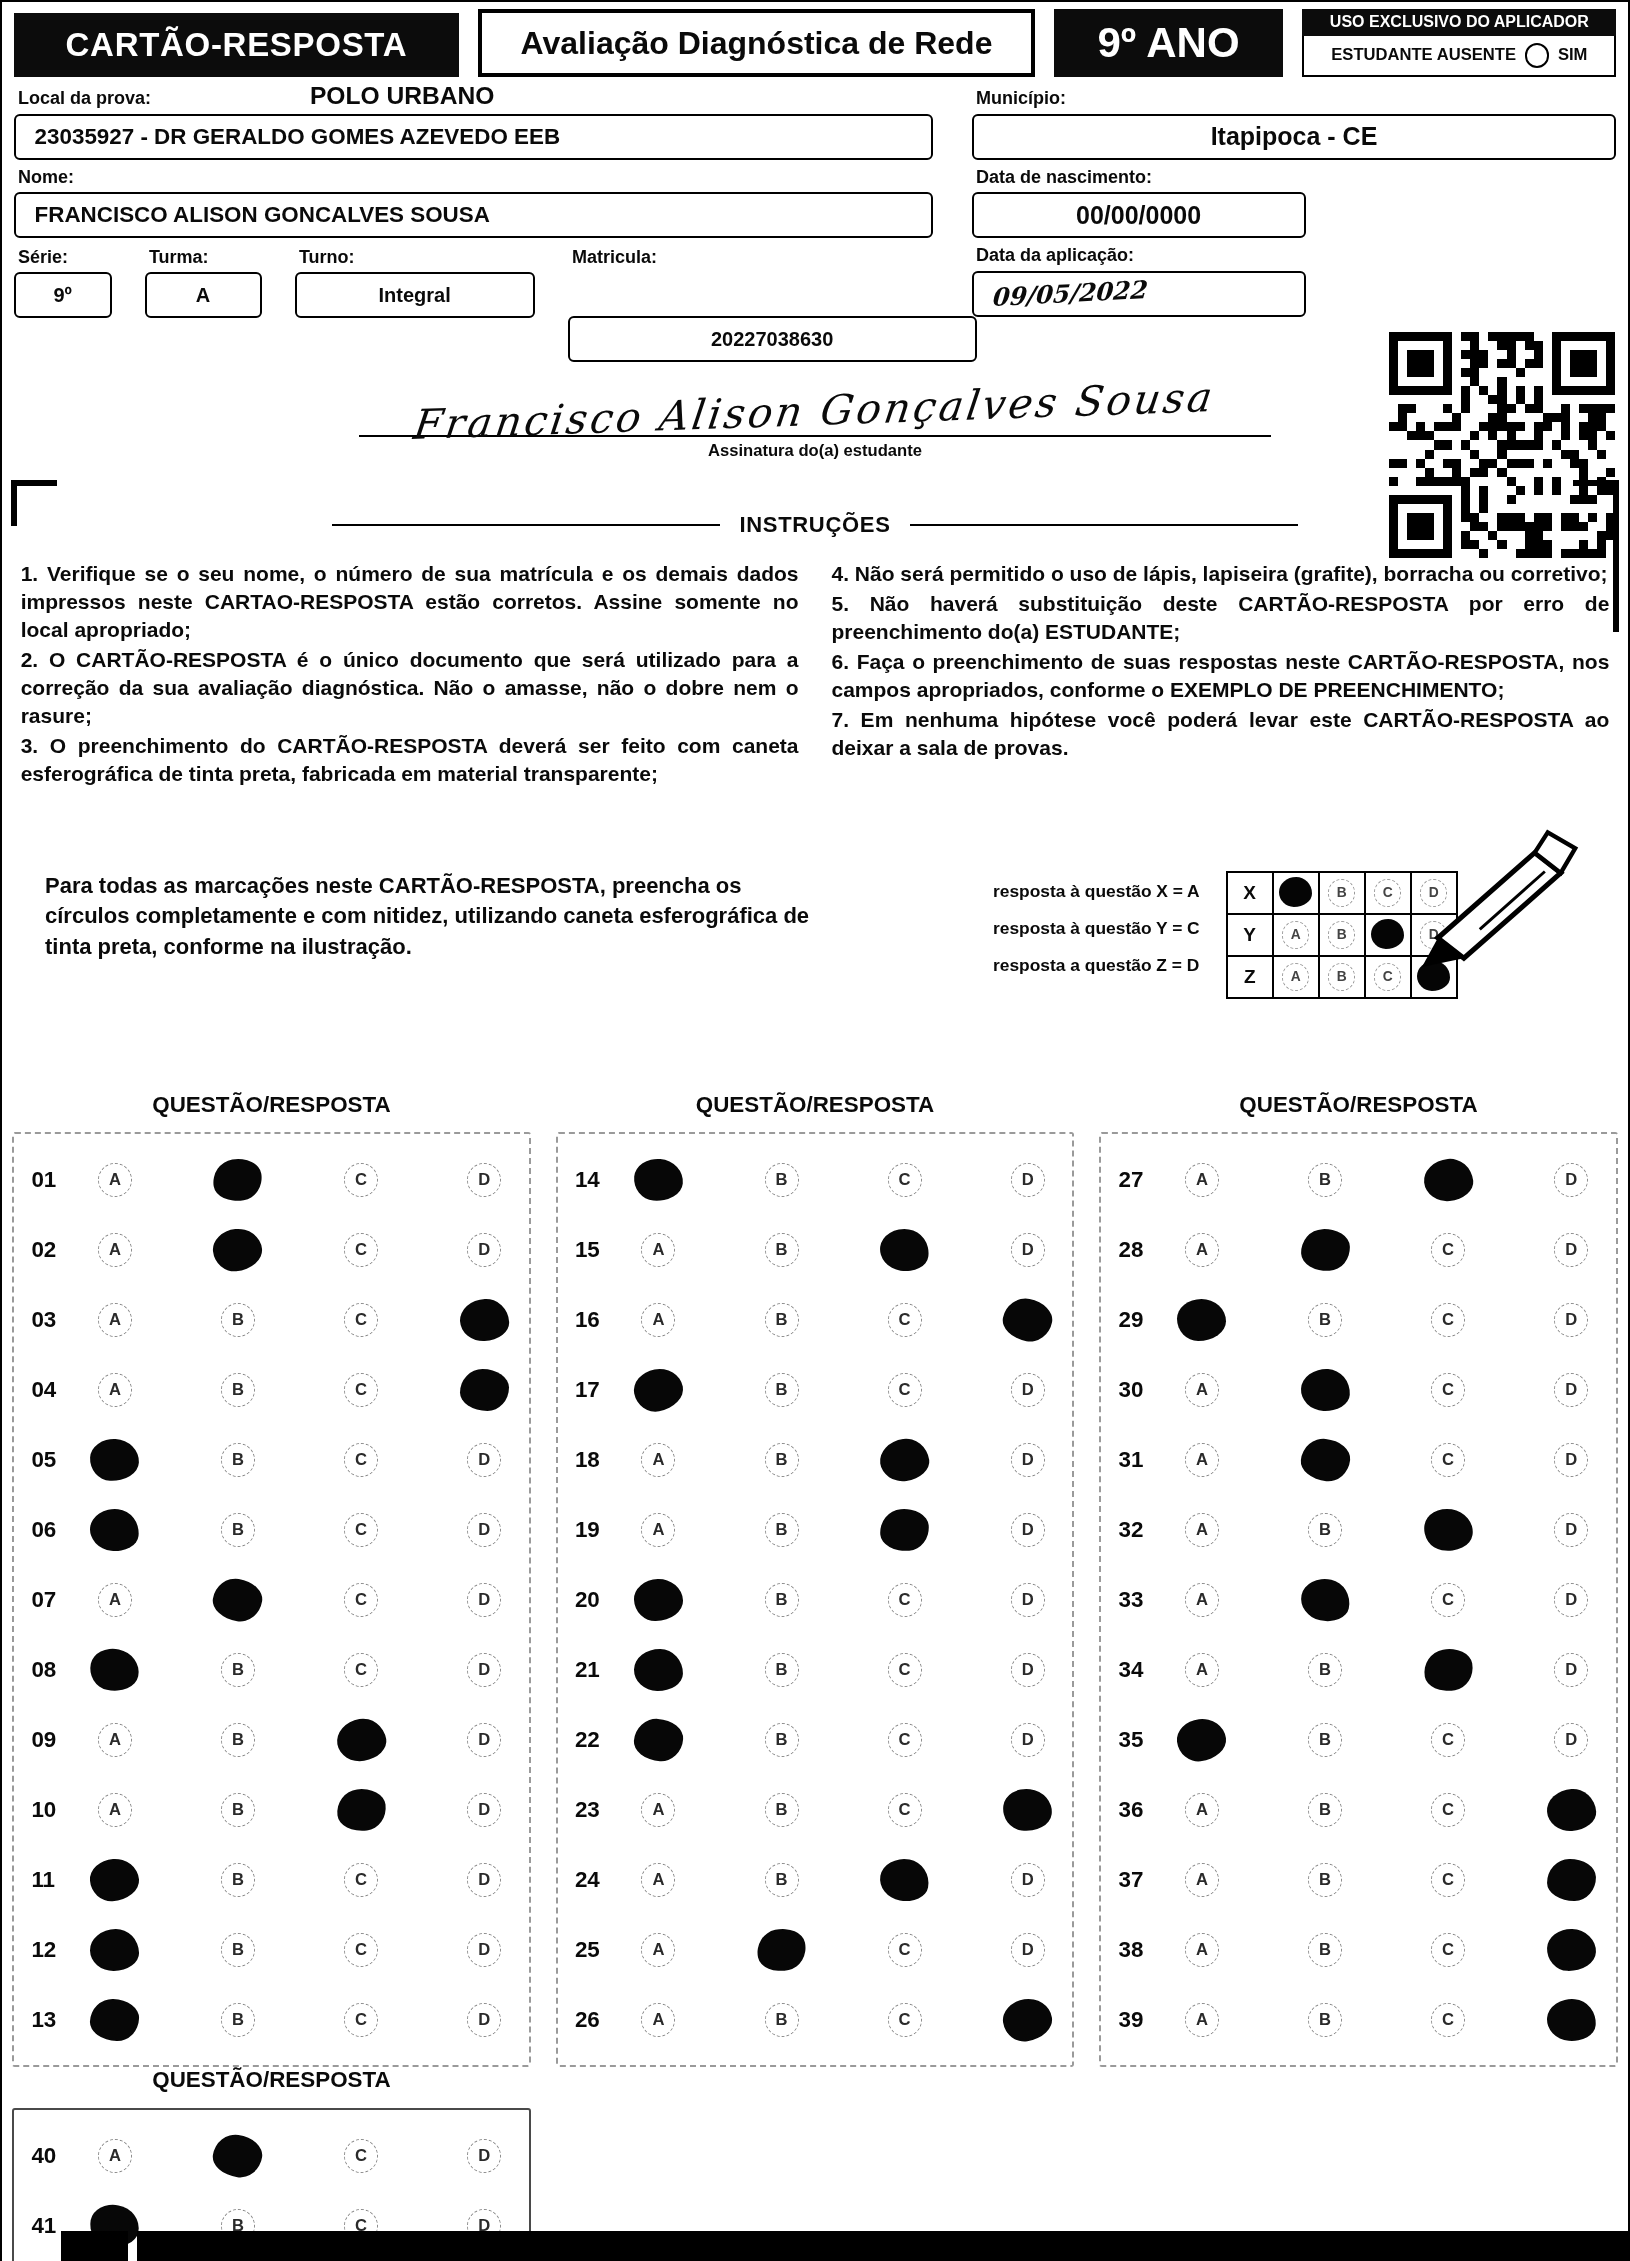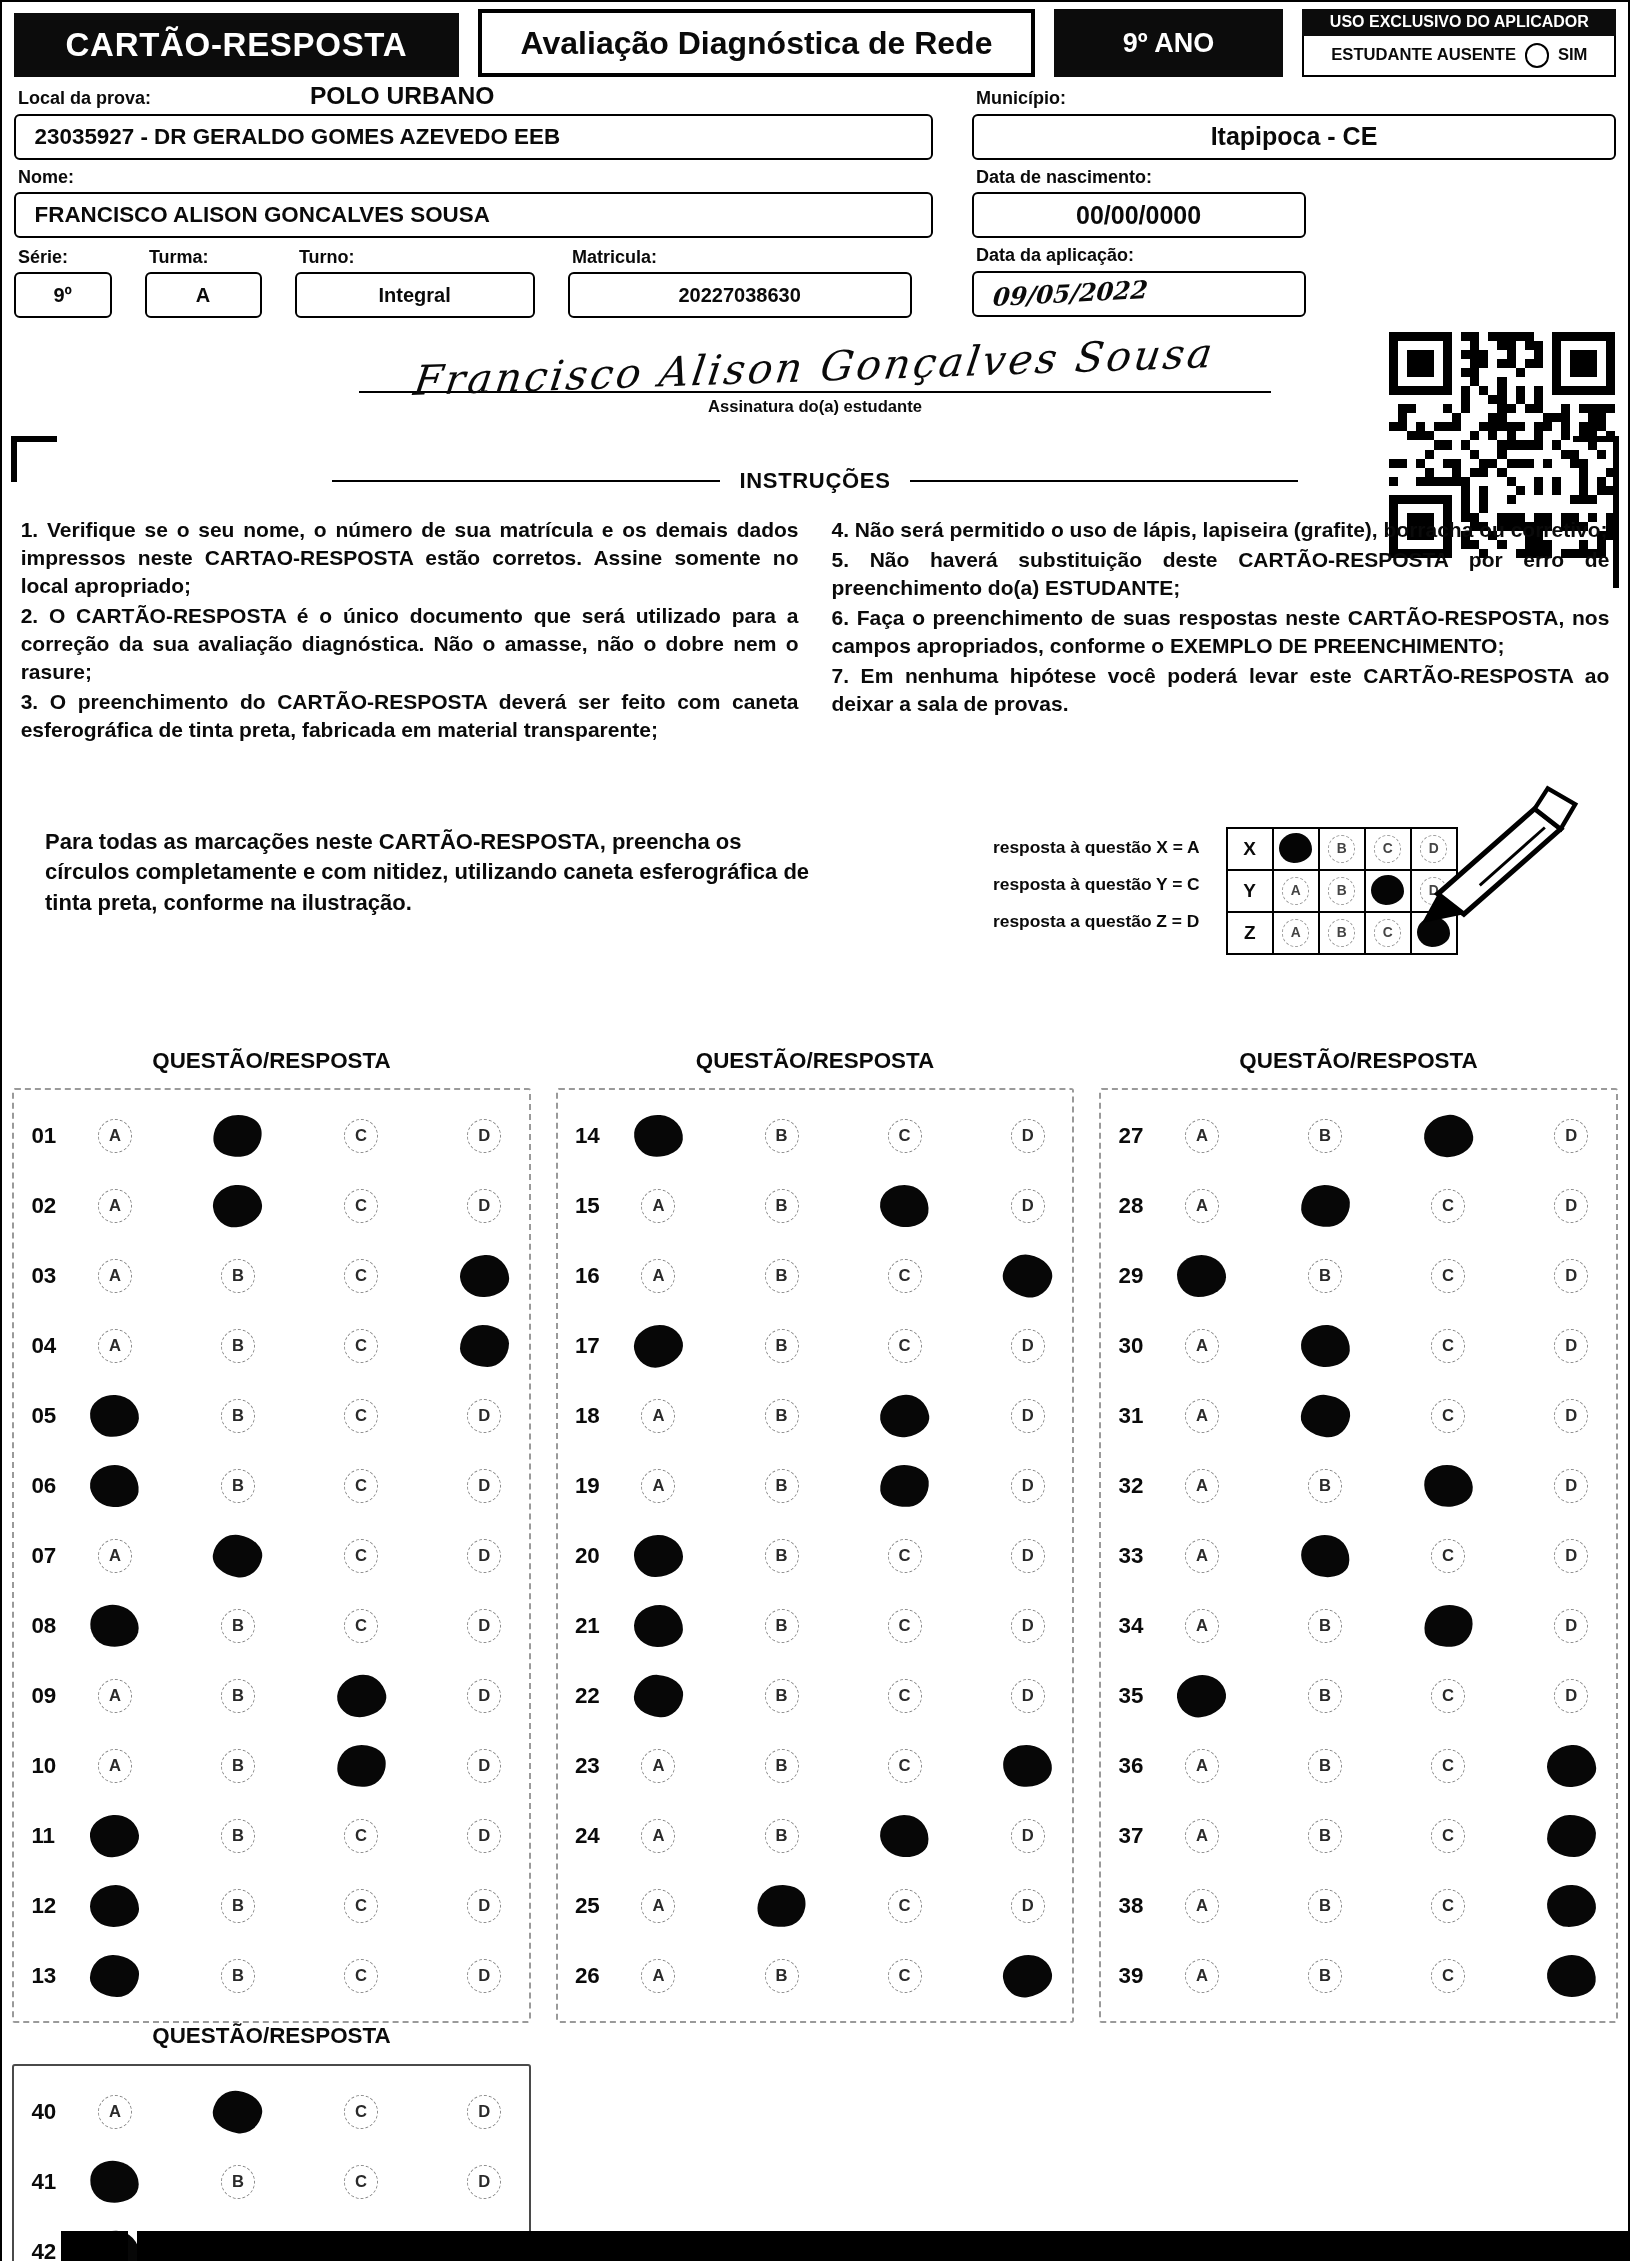--- a/index.html
+++ b/index.html
@@ -7,40 +7,40 @@
   body { width:1630px; height:2261px; position:relative; background:#fff;
          font-family:"Liberation Sans","DejaVu Sans",sans-serif; color:#0a0a0a;
          border-left:2.9px solid #000; border-right:2.9px solid #000; border-top:2.2px solid #000;
          overflow:hidden; }
 
   
   .top { display:flex; align-items:stretch; gap:19px; padding:7.2px 11.6px 0 11.6px; height:75px; }
   .hdr-black { background:#0c0c0c; color:#fff; display:flex; align-items:center; justify-content:center; font-weight:bold; }
   .card-title { width:464px; font-size:33px; letter-spacing:0.7px; margin-top:4.3px; }
   .exam-title { border:4.3px solid #000; width:579px; display:flex; align-items:center; justify-content:center; font-size:32px; font-weight:bold; }
-  .grade { width:239px; font-size:27px; }
+  .grade { width:239px; font-size:42px; }
   .aplicador { margin-left:auto; width:327px; display:flex; flex-direction:column; }
   .aplicador-strip { background:#0c0c0c; color:#fff; font-size:16px; font-weight:bold; text-align:center; padding:4.3px 0; }
   .aplicador-row { border:2.2px solid #000; border-top:none; flex:1; display:flex; align-items:center; justify-content:center; gap:8.7px; font-size:16.6px; font-weight:bold; }
   .circle { width:24.6px; height:24.6px; border:2.2px solid #000; border-radius:50%; display:inline-block; }
 
   
   .form-area { position:relative; padding:4.3px 11.6px 0 11.6px; }
   .form-grid { display:grid; grid-template-columns:919px 1fr; column-gap:39px; }
   .lbl { font-size:18px; font-weight:bold; padding:7.2px 0 4.3px 4.3px; }
   .row-local { display:flex; align-items:baseline; }
   .local-value { font-size:24.6px; font-weight:bold; margin-left:159px; }
   .value-box { border:2.9px solid #000; border-radius:5.8px; height:46px; display:flex; align-items:center; padding:0 19px; font-size:22.4px; font-weight:bold; background:#fff; }
   .value-box.center { justify-content:center; font-size:25px; }
   .mun-box { width:100%; }
   .nasc-box,.aplic-box { width:334px; }
   .fields-row { display:flex; gap:33px; margin-top:1.4px; }
   .field { display:flex; flex-direction:column; }
   .field .value-box { justify-content:center; font-size:20px; }
-  .w-serie { width:98px; } .w-turma { width:117px; } .w-turno { width:240px; } .w-matric { width:344px; }
+  .w-serie { width:98px; } .w-turma { width:117px; } .w-turno { width:240px; } .w-matric { width:409px;margin-top:44px; }
   .handwriting { font-family:"DejaVu Serif","Liberation Serif",serif; font-style:italic; font-weight:bold;
                  transform:rotate(-3deg) skewX(-8deg); font-size:24.6px; }
   .qr-wrap { position:absolute; right:13px; top:255px; width:226px; height:226px; }
   .qr-wrap svg { width:100%; height:100%; shape-rendering:crispEdges; }
 
   .sig-wrap { width:912px; margin:24.6px auto 0; text-align:center; }
   .sig-line { border-bottom:2.2px solid #000; padding-bottom:0; }
   .sig-text { font-family:"DejaVu Serif","Liberation Serif",serif; font-style:italic; font-size:41px;
               display:inline-block; transform:rotate(-2deg) skewX(-10deg); letter-spacing:2.9px; }
   .sig-caption { font-size:16.6px; font-weight:bold; margin-top:4.3px; }

